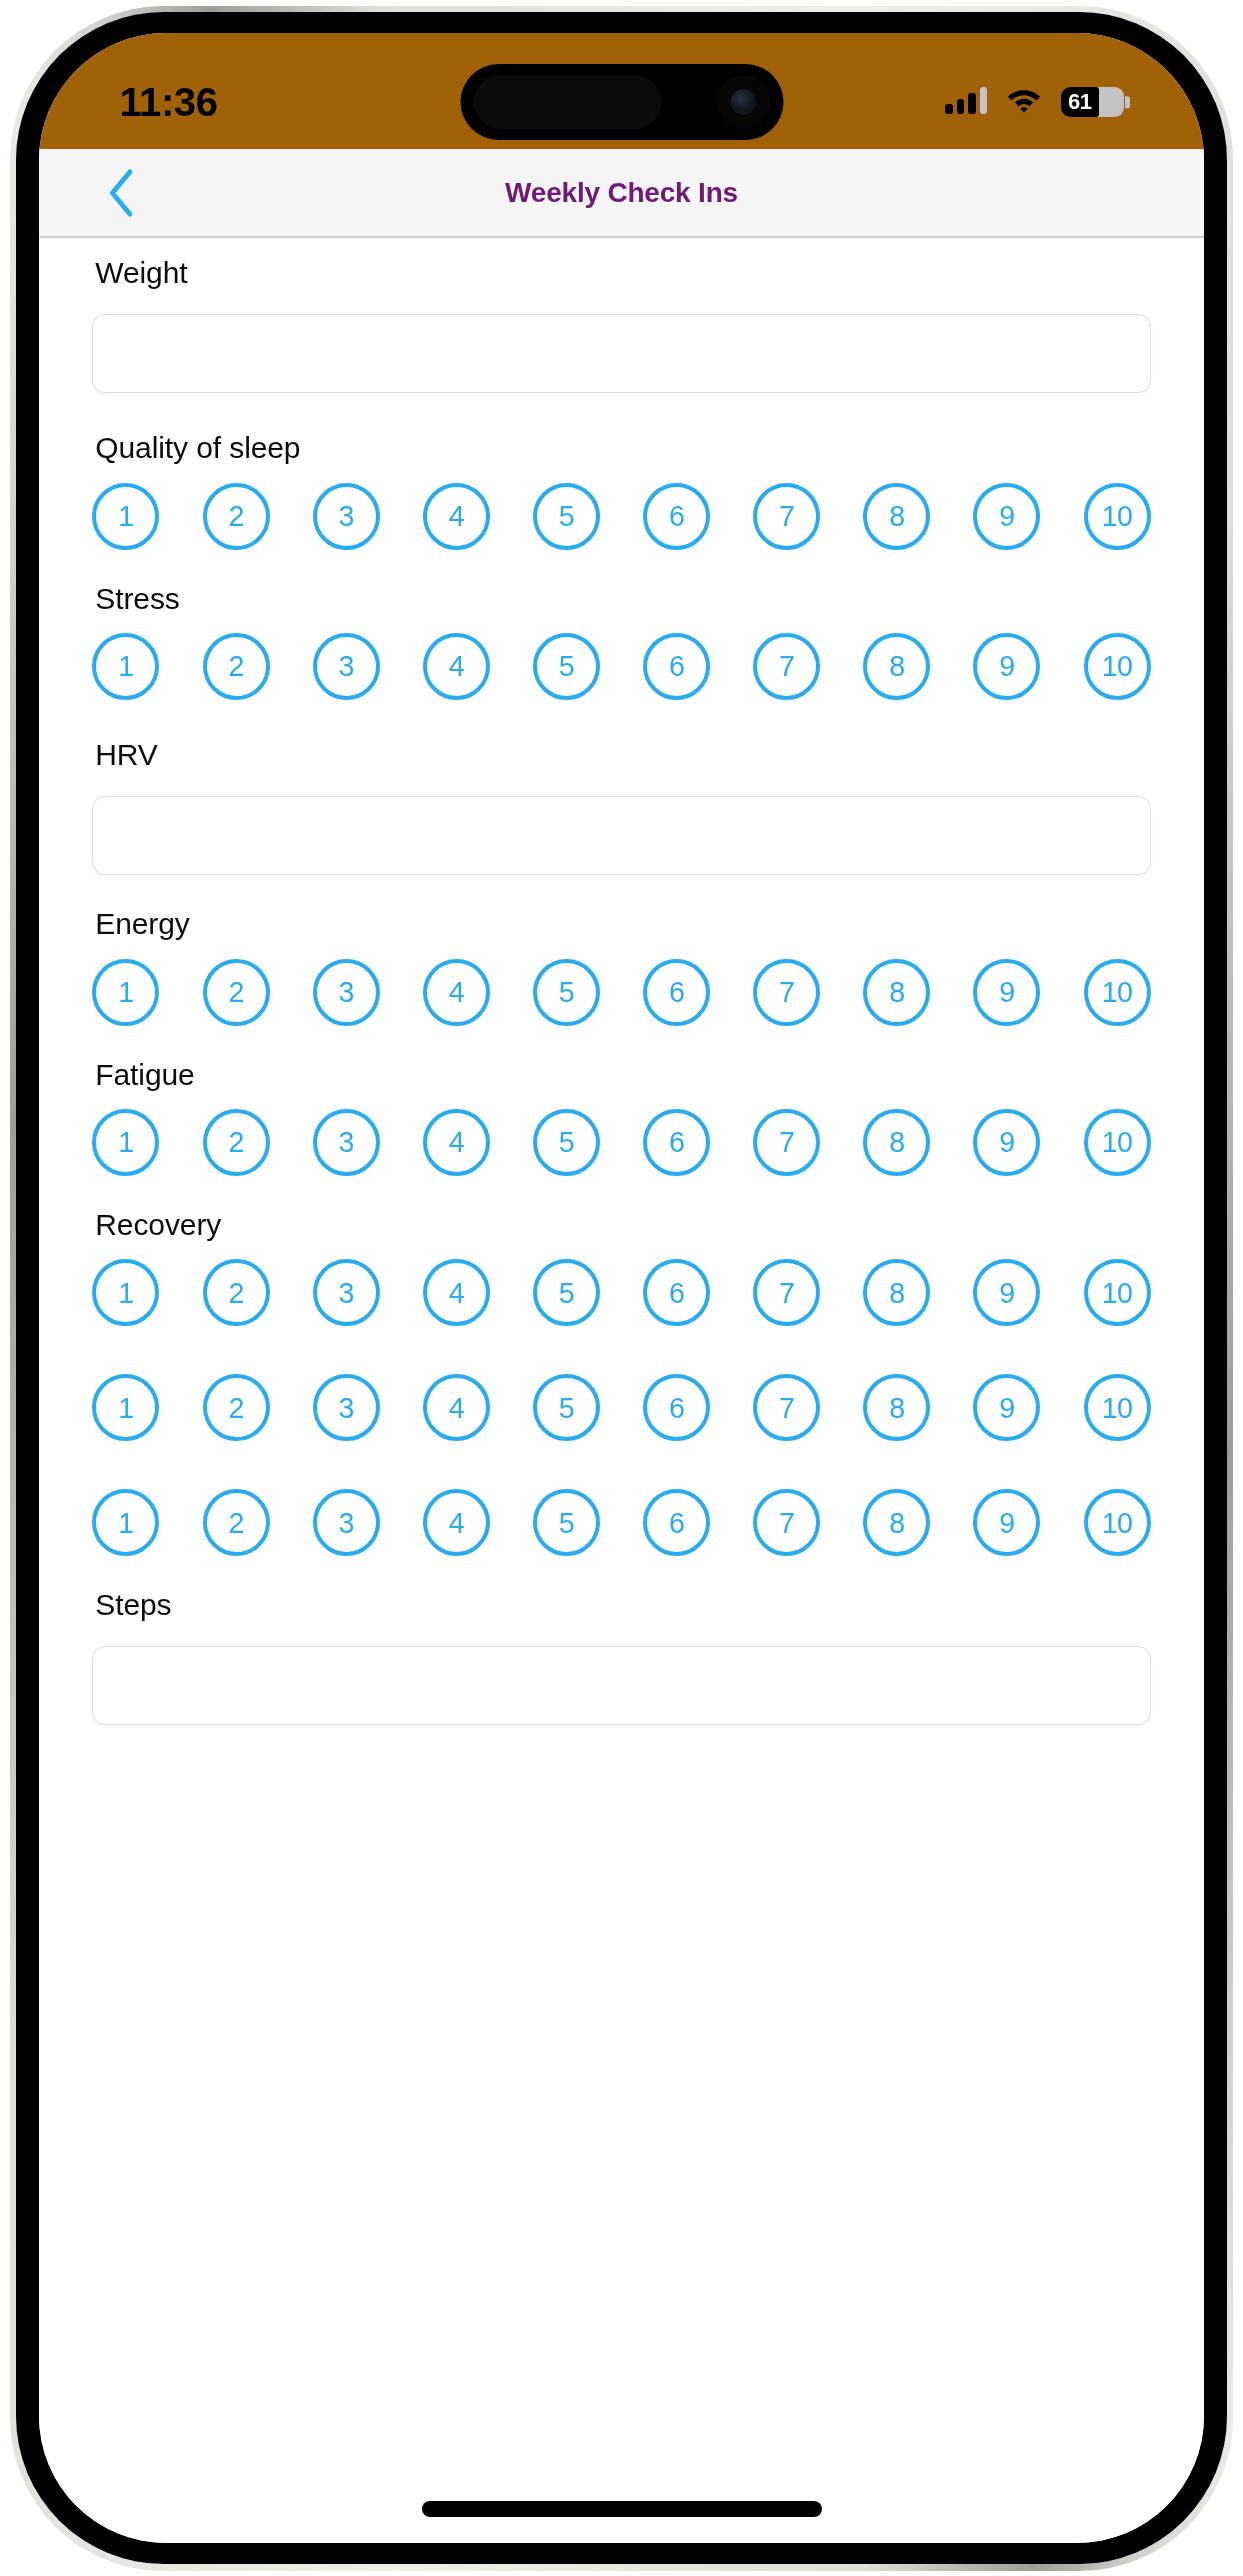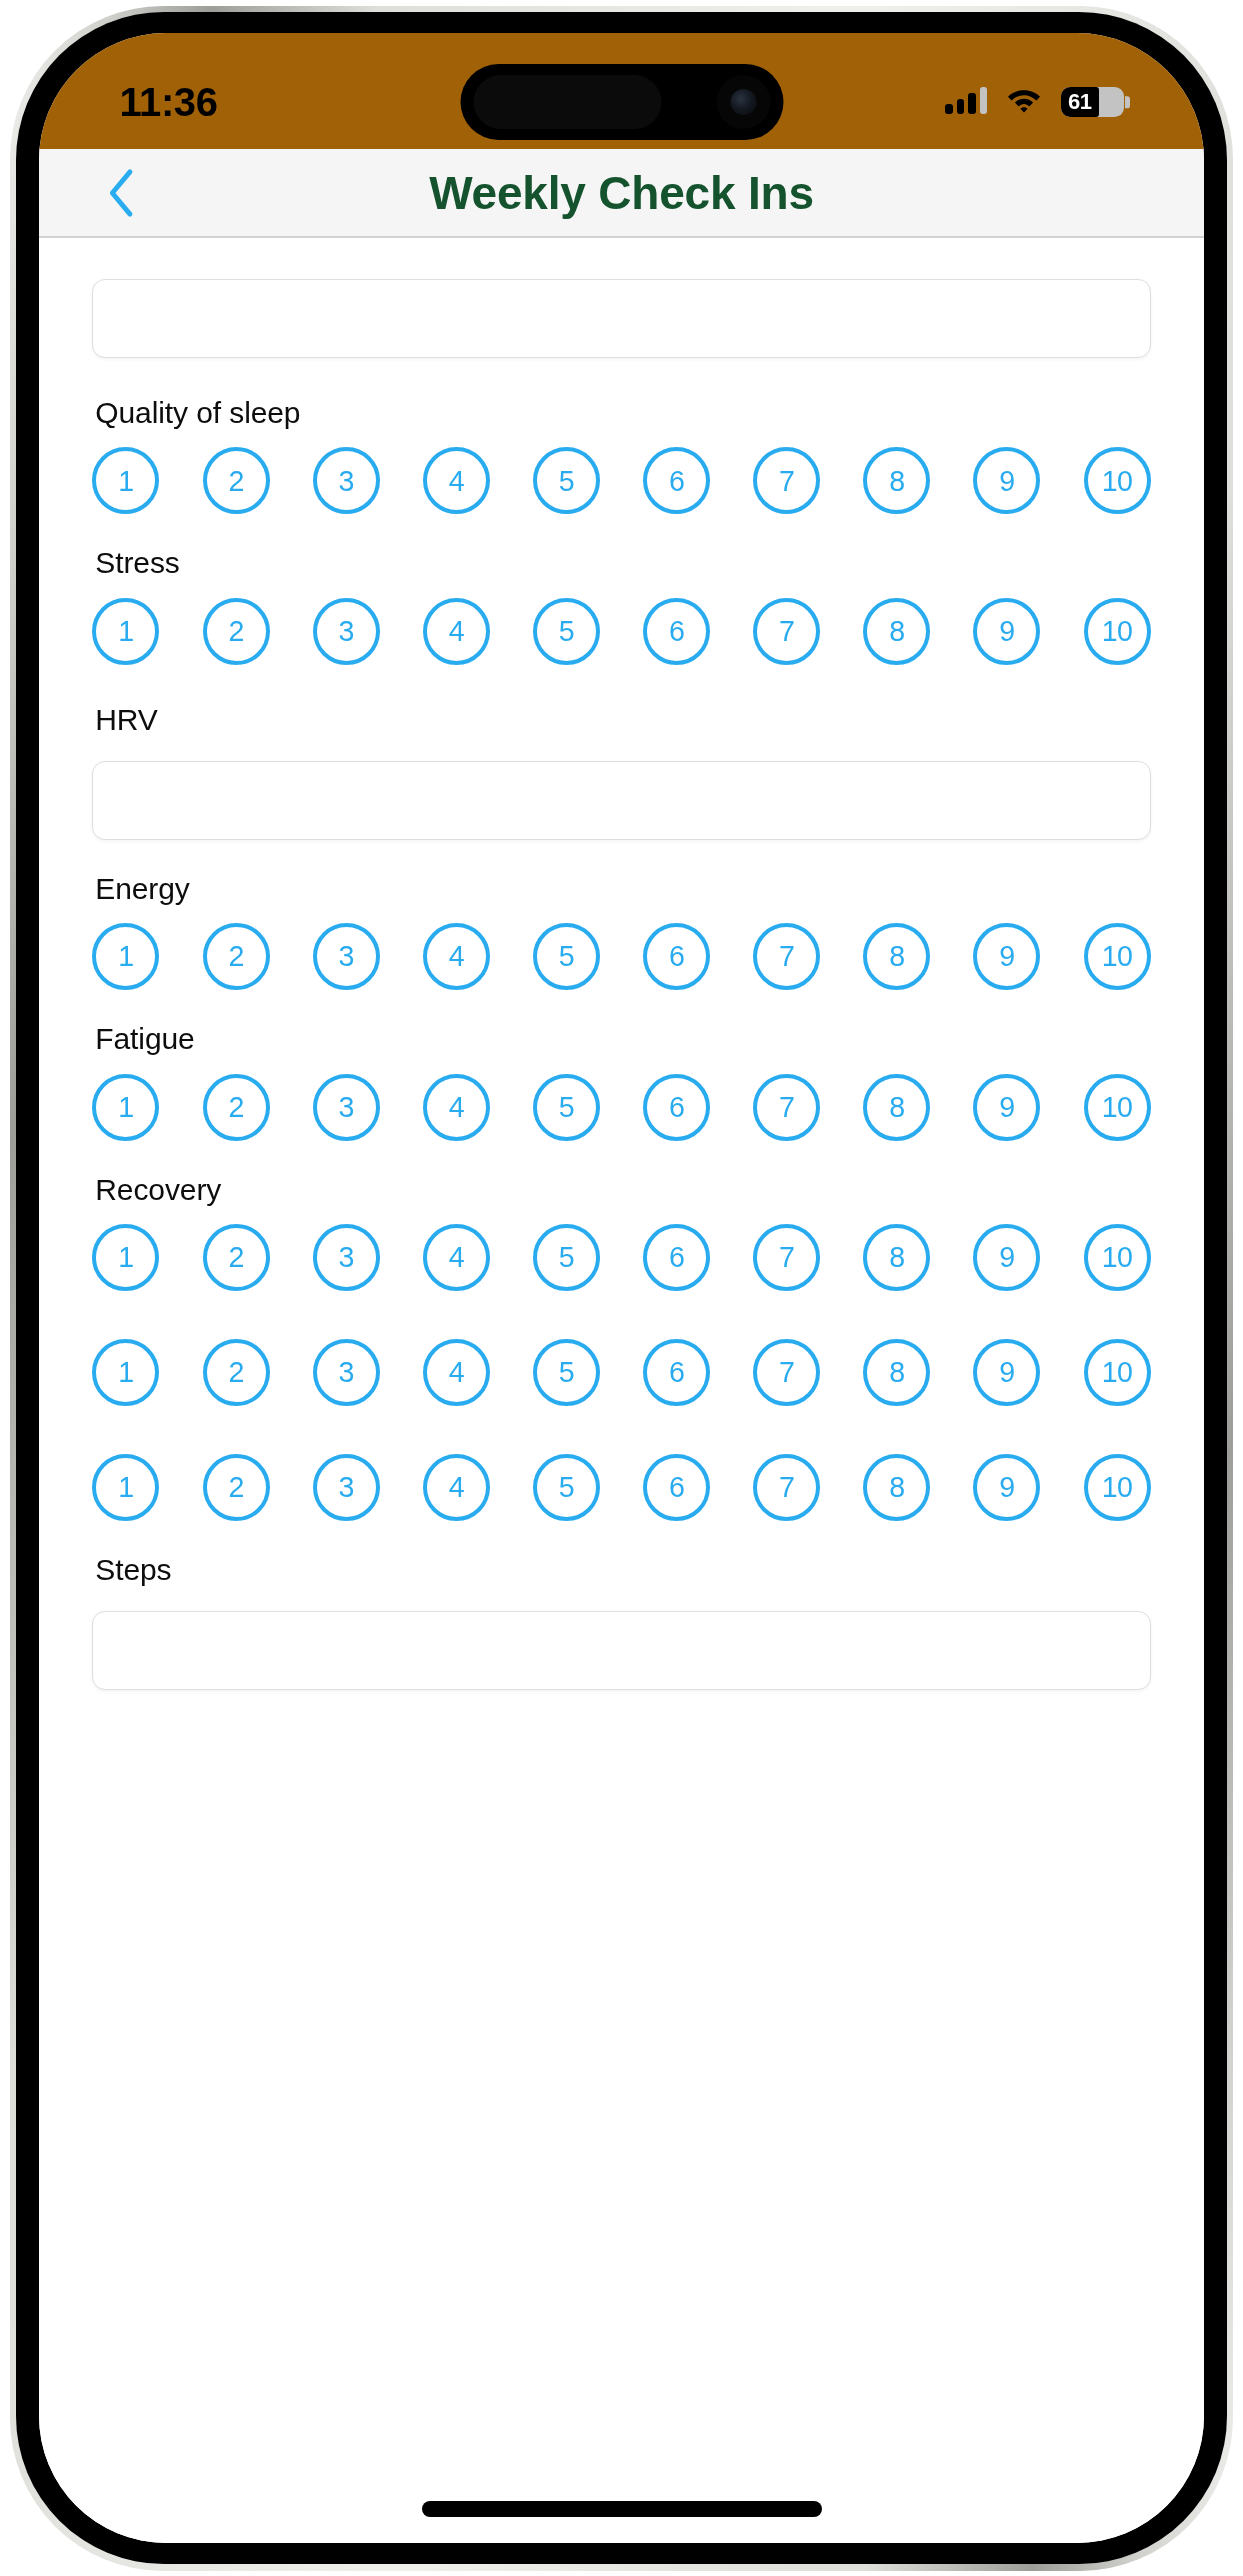--- a/index.html
+++ b/index.html
@@ -173,23 +173,23 @@
   #nav-bar {
     position: relative;
     height: 89px;
     background: #f5f5f5;
     border-bottom: 2.1px solid #d2d2d2;
     display: flex;
     align-items: center;
     justify-content: center;
   }
   #nav-title {
-    font-size: 46px;
+    font-size: 28px;
     font-weight: 700;
-    color: #14532d;
+    color: #701a75;
     letter-spacing: -0.2px;
   }
   #back-button {
     position: absolute;
     left: 56px;
     top: 50%;
     transform: translateY(-50%);
     width: 53px;
     height: 53px;
     display: flex;
@@ -324,21 +324,21 @@
         <div id="back-button">
           <svg width="31" height="53" viewBox="0 0 44 74">
             <path d="M34 7 L9 37 L34 67" fill="none" stroke="#2AACF0" stroke-width="7" stroke-linecap="round" stroke-linejoin="round"></path>
           </svg>
         </div>
         <div id="nav-title">Weekly Check Ins</div>
       </div>
 
       <div id="content">
 
-      <div class="field-group gap-weight"><input class="text-input" type="text" placeholder="" style=""></div>
+      <div class="field-group gap-weight"><div class="field-label">Weight</div><input class="text-input" type="text" placeholder="" style=""></div>
           <div class="field-group gap-normal">
             <div class="field-label">Quality of sleep</div>
             <div class="rating-row">
               <button class="rating-circle">1</button>
               <button class="rating-circle">2</button>
               <button class="rating-circle">3</button>
               <button class="rating-circle">4</button>
               <button class="rating-circle">5</button>
               <button class="rating-circle">6</button>
               <button class="rating-circle">7</button>

